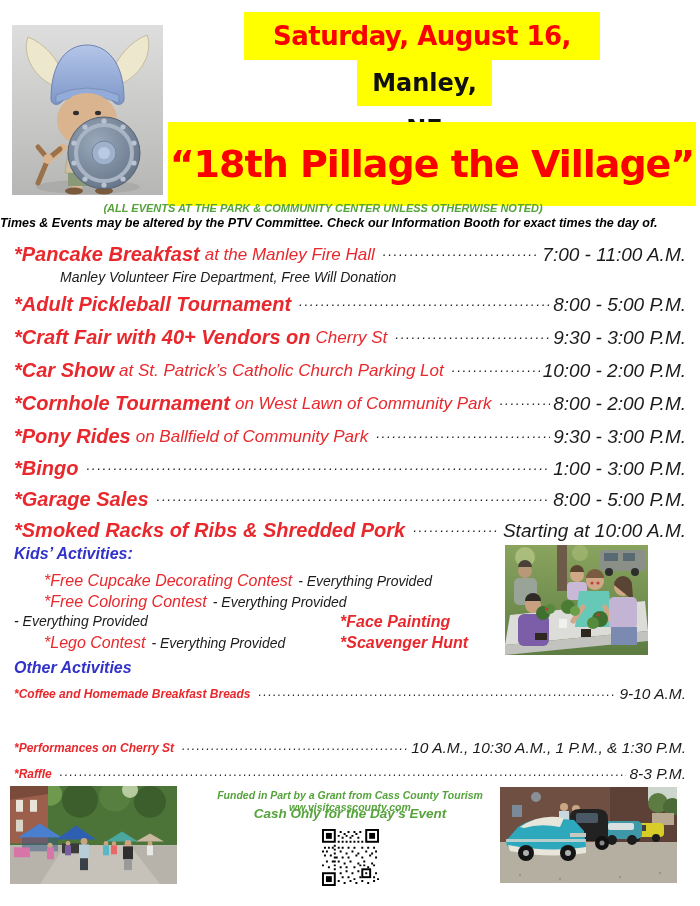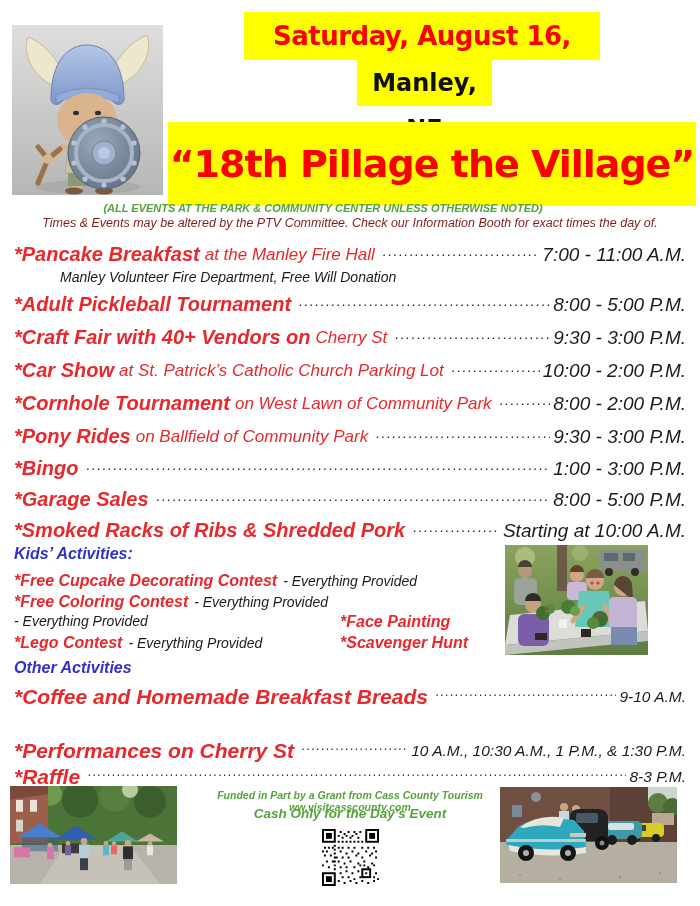--- a/index.html
+++ b/index.html
@@ -14,40 +14,40 @@
   .hdr-box{position:absolute; background:#ffff00; text-align:center; font-style:normal;
            font-family:"DejaVu Sans", sans-serif; font-weight:bold;}
   .hdr-date{left:244px; top:12px; width:356px; height:48px; line-height:48px;
             font-size:26px; color:#fb0000; letter-spacing:-0.5px;}
   .hdr-city{left:357px; top:60px; width:135px; height:46px; line-height:46px;
             font-size:24px; color:#101010;}
   .hdr-title{left:168px; top:122px; width:528px; height:84px; line-height:84px;
              font-size:38px; color:#fb0000; letter-spacing:-1px;}
   .note1{position:absolute; left:0; top:202px; width:646px; text-align:center;
          font-size:11px; font-weight:bold; color:#55a33b;}
-  .note2{position:absolute; left:0; top:216px; width:700px; text-align:center;
-         font-size:12.5px; font-weight:normal; color:#7f1d1d;}
+  .note2{position:absolute; left:0; top:216px; width:700px; text-align:left;
+         font-size:12.5px; font-weight:bold; color:#000000;}
   
   .ev{position:absolute; left:14px; right:14px; display:flex; align-items:center;}
   .ev-name{color:#e8282d; font-weight:bold; font-size:20px; white-space:nowrap; margin-right:5px;}
   .ev-loc{color:#e8282d; font-size:17px; white-space:nowrap; margin-right:5px;}
   .ev-loc:empty{display:none;}
   .leader{flex:1; overflow:hidden; white-space:nowrap; color:#1b1b1b; font-size:14px;
           align-self:baseline; margin:0 3px;}
   .leader::after{content:"........................................................................................................................................................................................................";
           letter-spacing:1.5px;}
   .ev-time{font-size:19px; color:#1b1b1b; white-space:nowrap;}
   .ev-note{position:absolute; left:60px; font-size:14px; color:#1b1b1b;}
   
   .sec-head{position:absolute; left:14px; color:#3232c8; font-weight:bold; font-size:16px;}
   .kid-row{position:absolute; left:14px; width:480px; display:flex; align-items:baseline;}
-  .kid-name{color:#e8282d; font-weight:bold; font-size:16px; white-space:nowrap; margin-right:6px;}
+  .kid-name{color:#e8282d; font-weight:normal; font-size:16px; white-space:nowrap; margin-right:6px;margin-left:30px;}
   .kid-detail{color:#1b1b1b; font-size:14px; white-space:nowrap;}
   .kid-side{position:absolute; left:340px; color:#e8282d; font-weight:bold; font-size:16px;}
-  .ot .ev-name{font-size:21px;}
+  .ot .ev-name{font-size:12px;}
   .ot .ev-time{font-size:15.5px;}
   .ot .leader{font-size:12px;}
   
   .photo{position:absolute; overflow:hidden;}
   .photo svg{width:100%; height:100%; display:block;}
   .kids-photo{left:505px; top:545px; width:143px; height:110px;}
   .market-photo{left:10px; top:786px; width:167px; height:98px;}
   .cars-photo{left:500px; top:787px; width:177px; height:96px;}
   .f-fund{position:absolute; left:180px; top:789px; width:340px; text-align:center;
           font-size:10.5px; font-weight:bold; color:#55a33b;}

